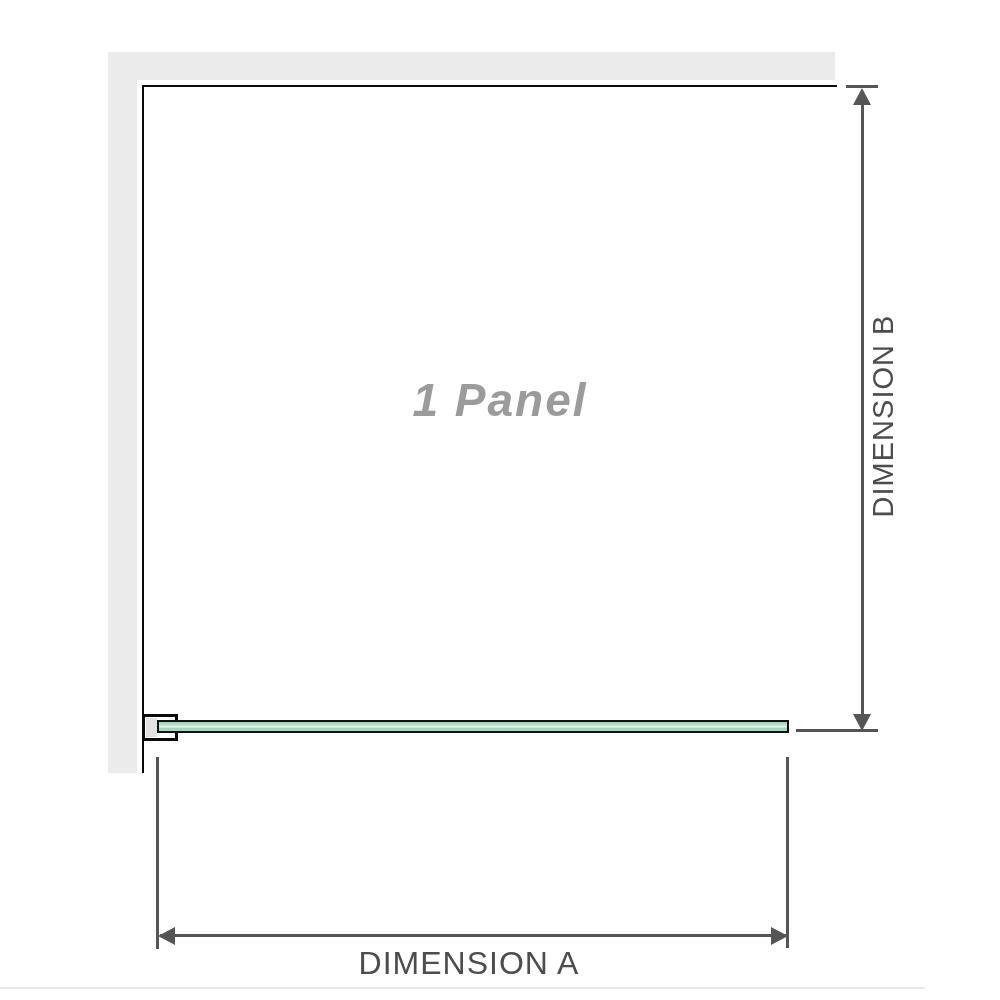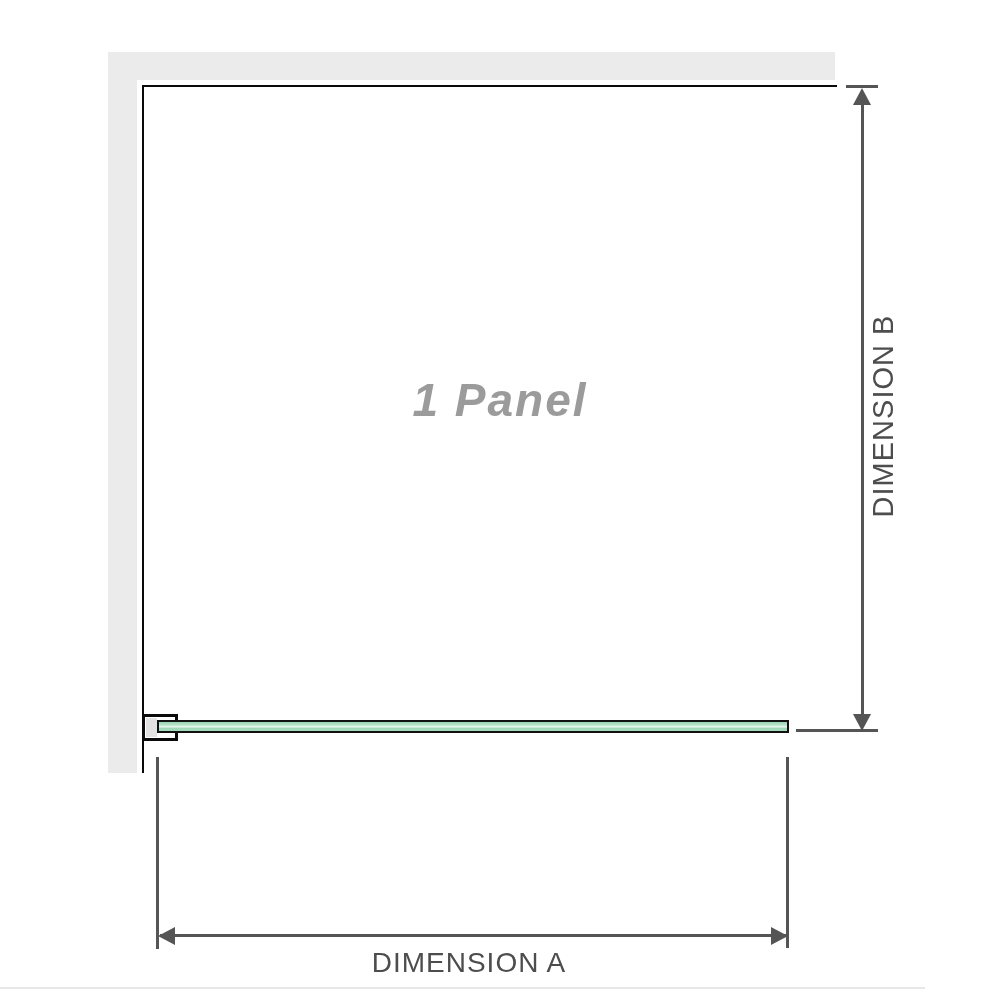--- a/index.html
+++ b/index.html
@@ -50,21 +50,21 @@
   .arr-up{left:853px;top:88px;border-left:9px solid transparent;border-right:9px solid transparent;border-bottom:17px solid var(--dimension);}
   .arr-down{left:853px;top:714px;border-left:9px solid transparent;border-right:9px solid transparent;border-top:17px solid var(--dimension);}
   .arr-left{left:158px;top:927px;border-top:9px solid transparent;border-bottom:9px solid transparent;border-right:17px solid var(--dimension);}
   .arr-right{left:771px;top:927px;border-top:9px solid transparent;border-bottom:9px solid transparent;border-left:17px solid var(--dimension);}
   
   .dim-label{
     color:var(--label-text);letter-spacing:1px;white-space:nowrap;
     font-weight:400;
   }
   .dimA-label{
-    left:469px;top:963px;font-size:28px;
+    left:469px;top:963px;font-size:32px;
     transform:translate(-50%,-50%);
   }
   .dimB-label{
     left:883px;top:416px;font-size:29px;
     transform:translate(-50%,-50%) rotate(-90deg);
   }
   .panel-label{
     left:500px;top:400px;transform:translate(-50%,-50%);
     font-size:46px;font-weight:bold;font-style:italic;
     color:var(--panel-label-text);letter-spacing:2px;white-space:nowrap;

